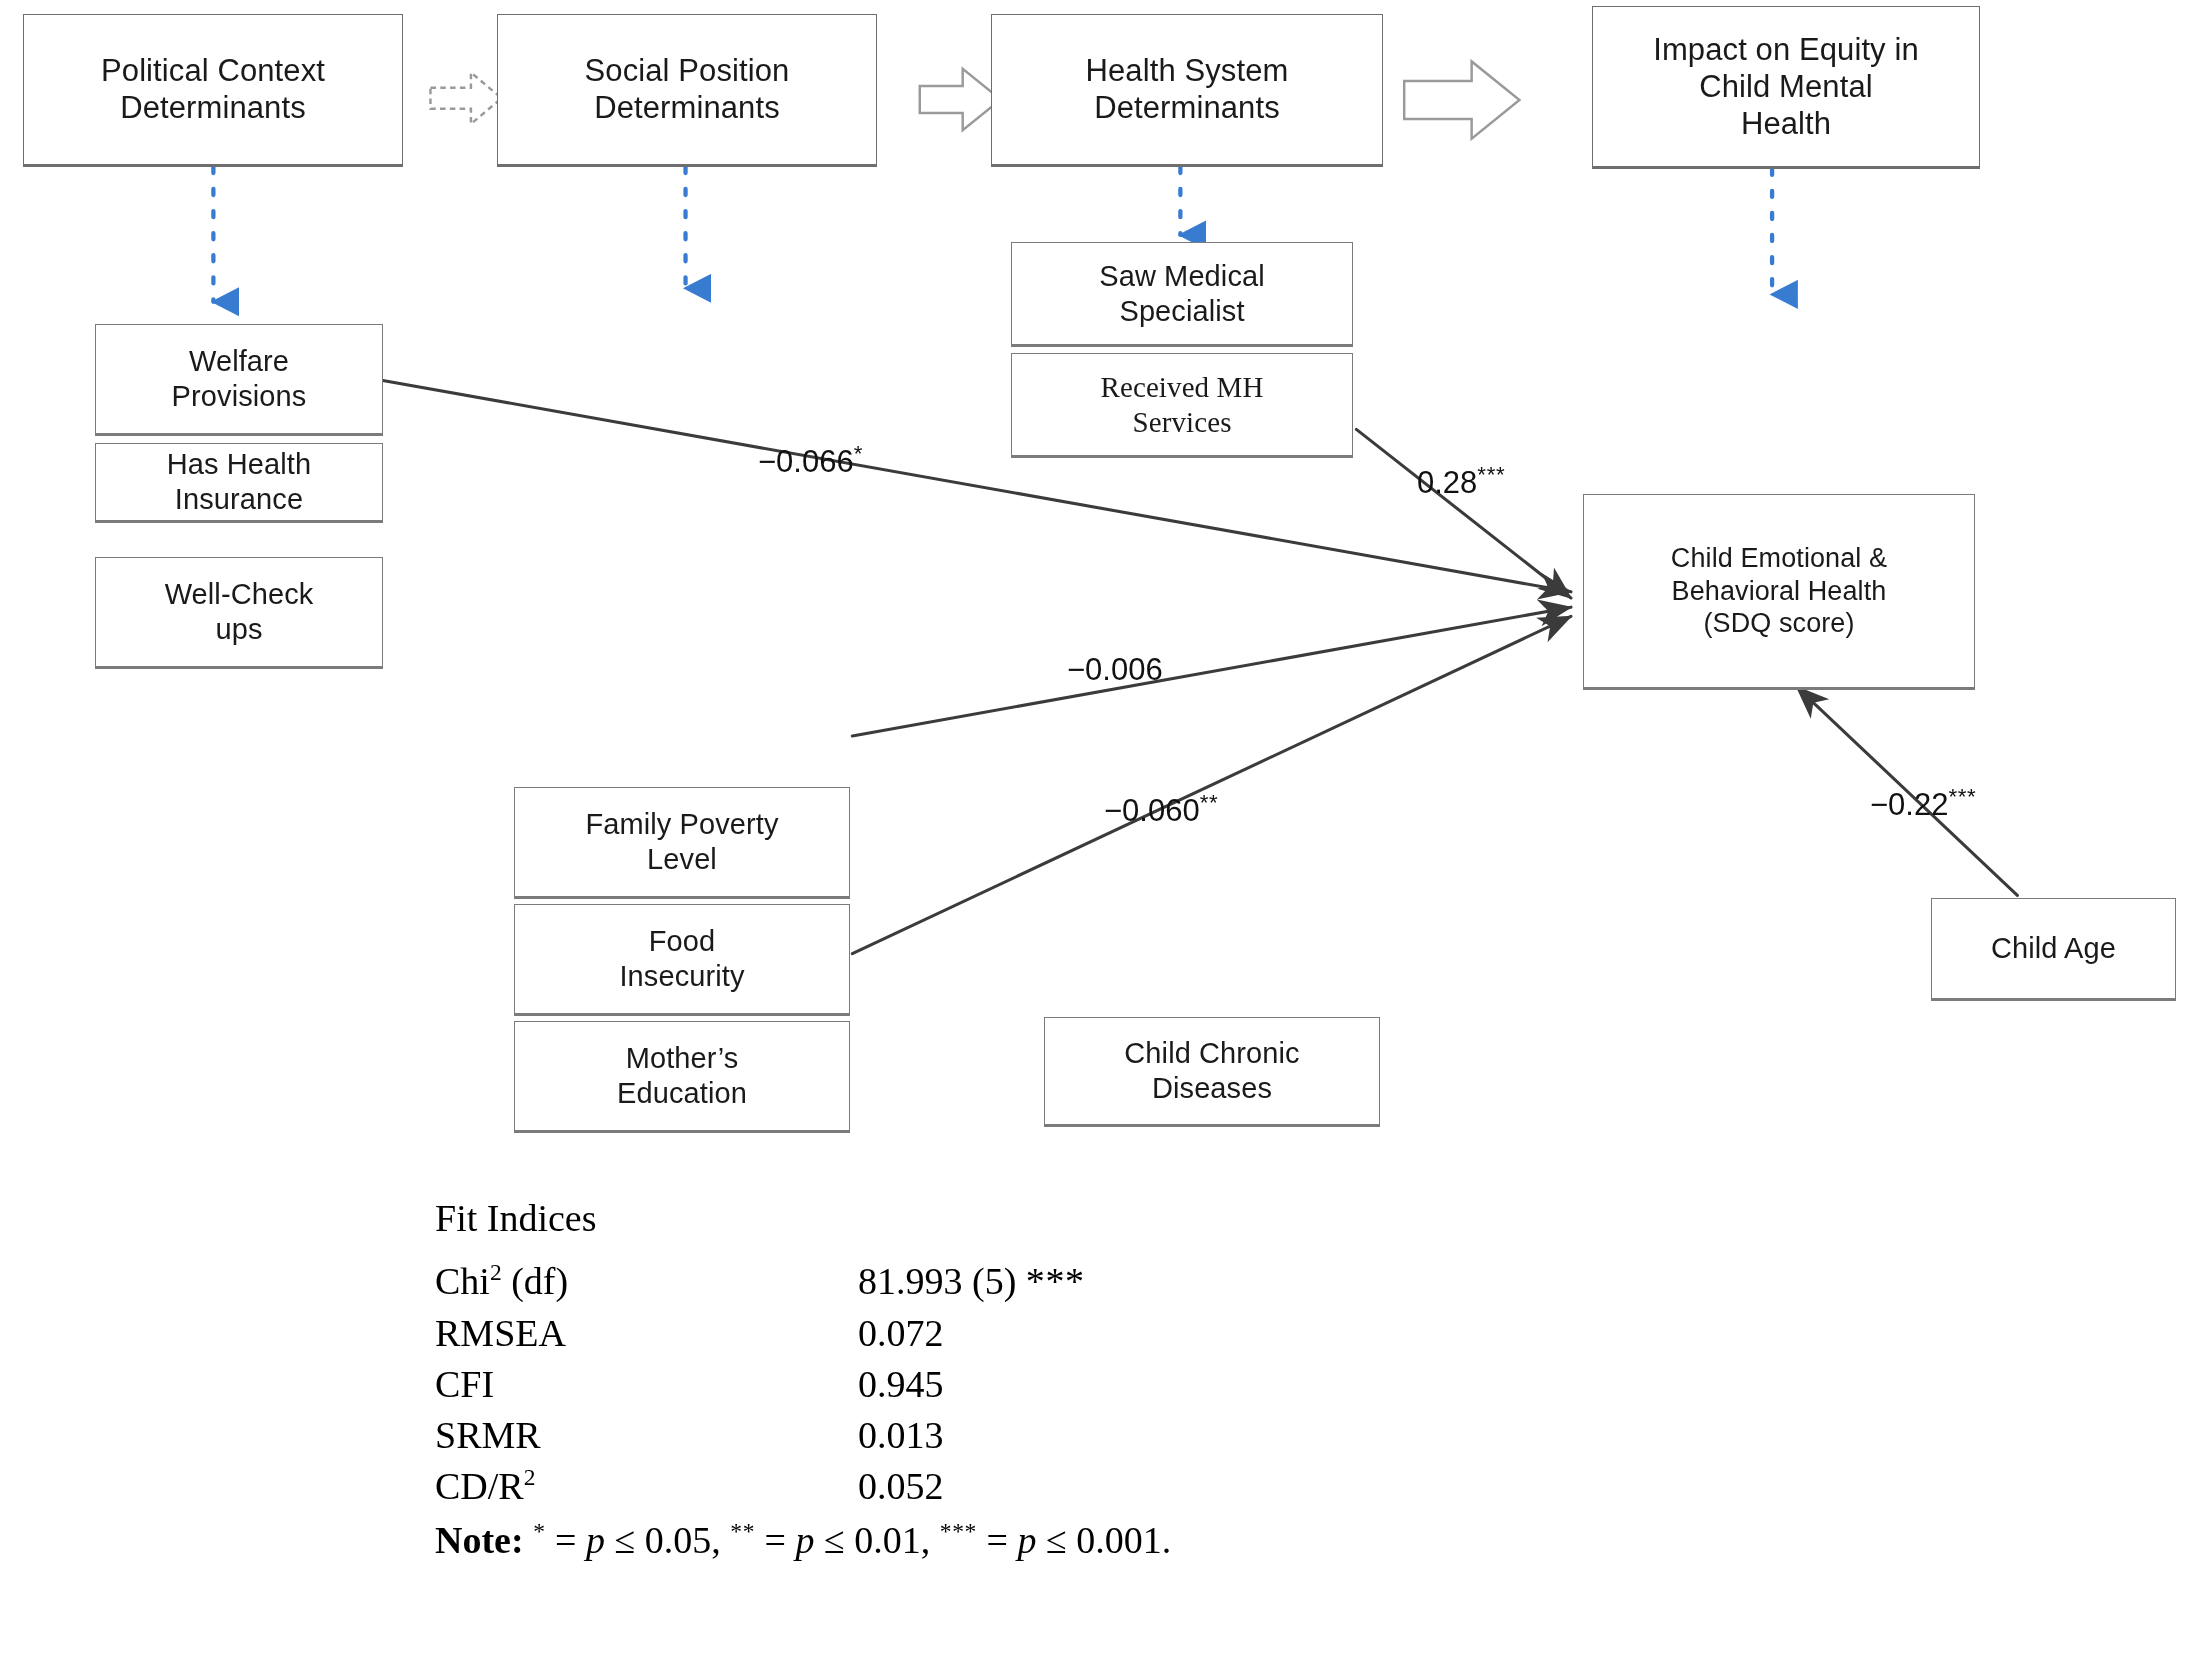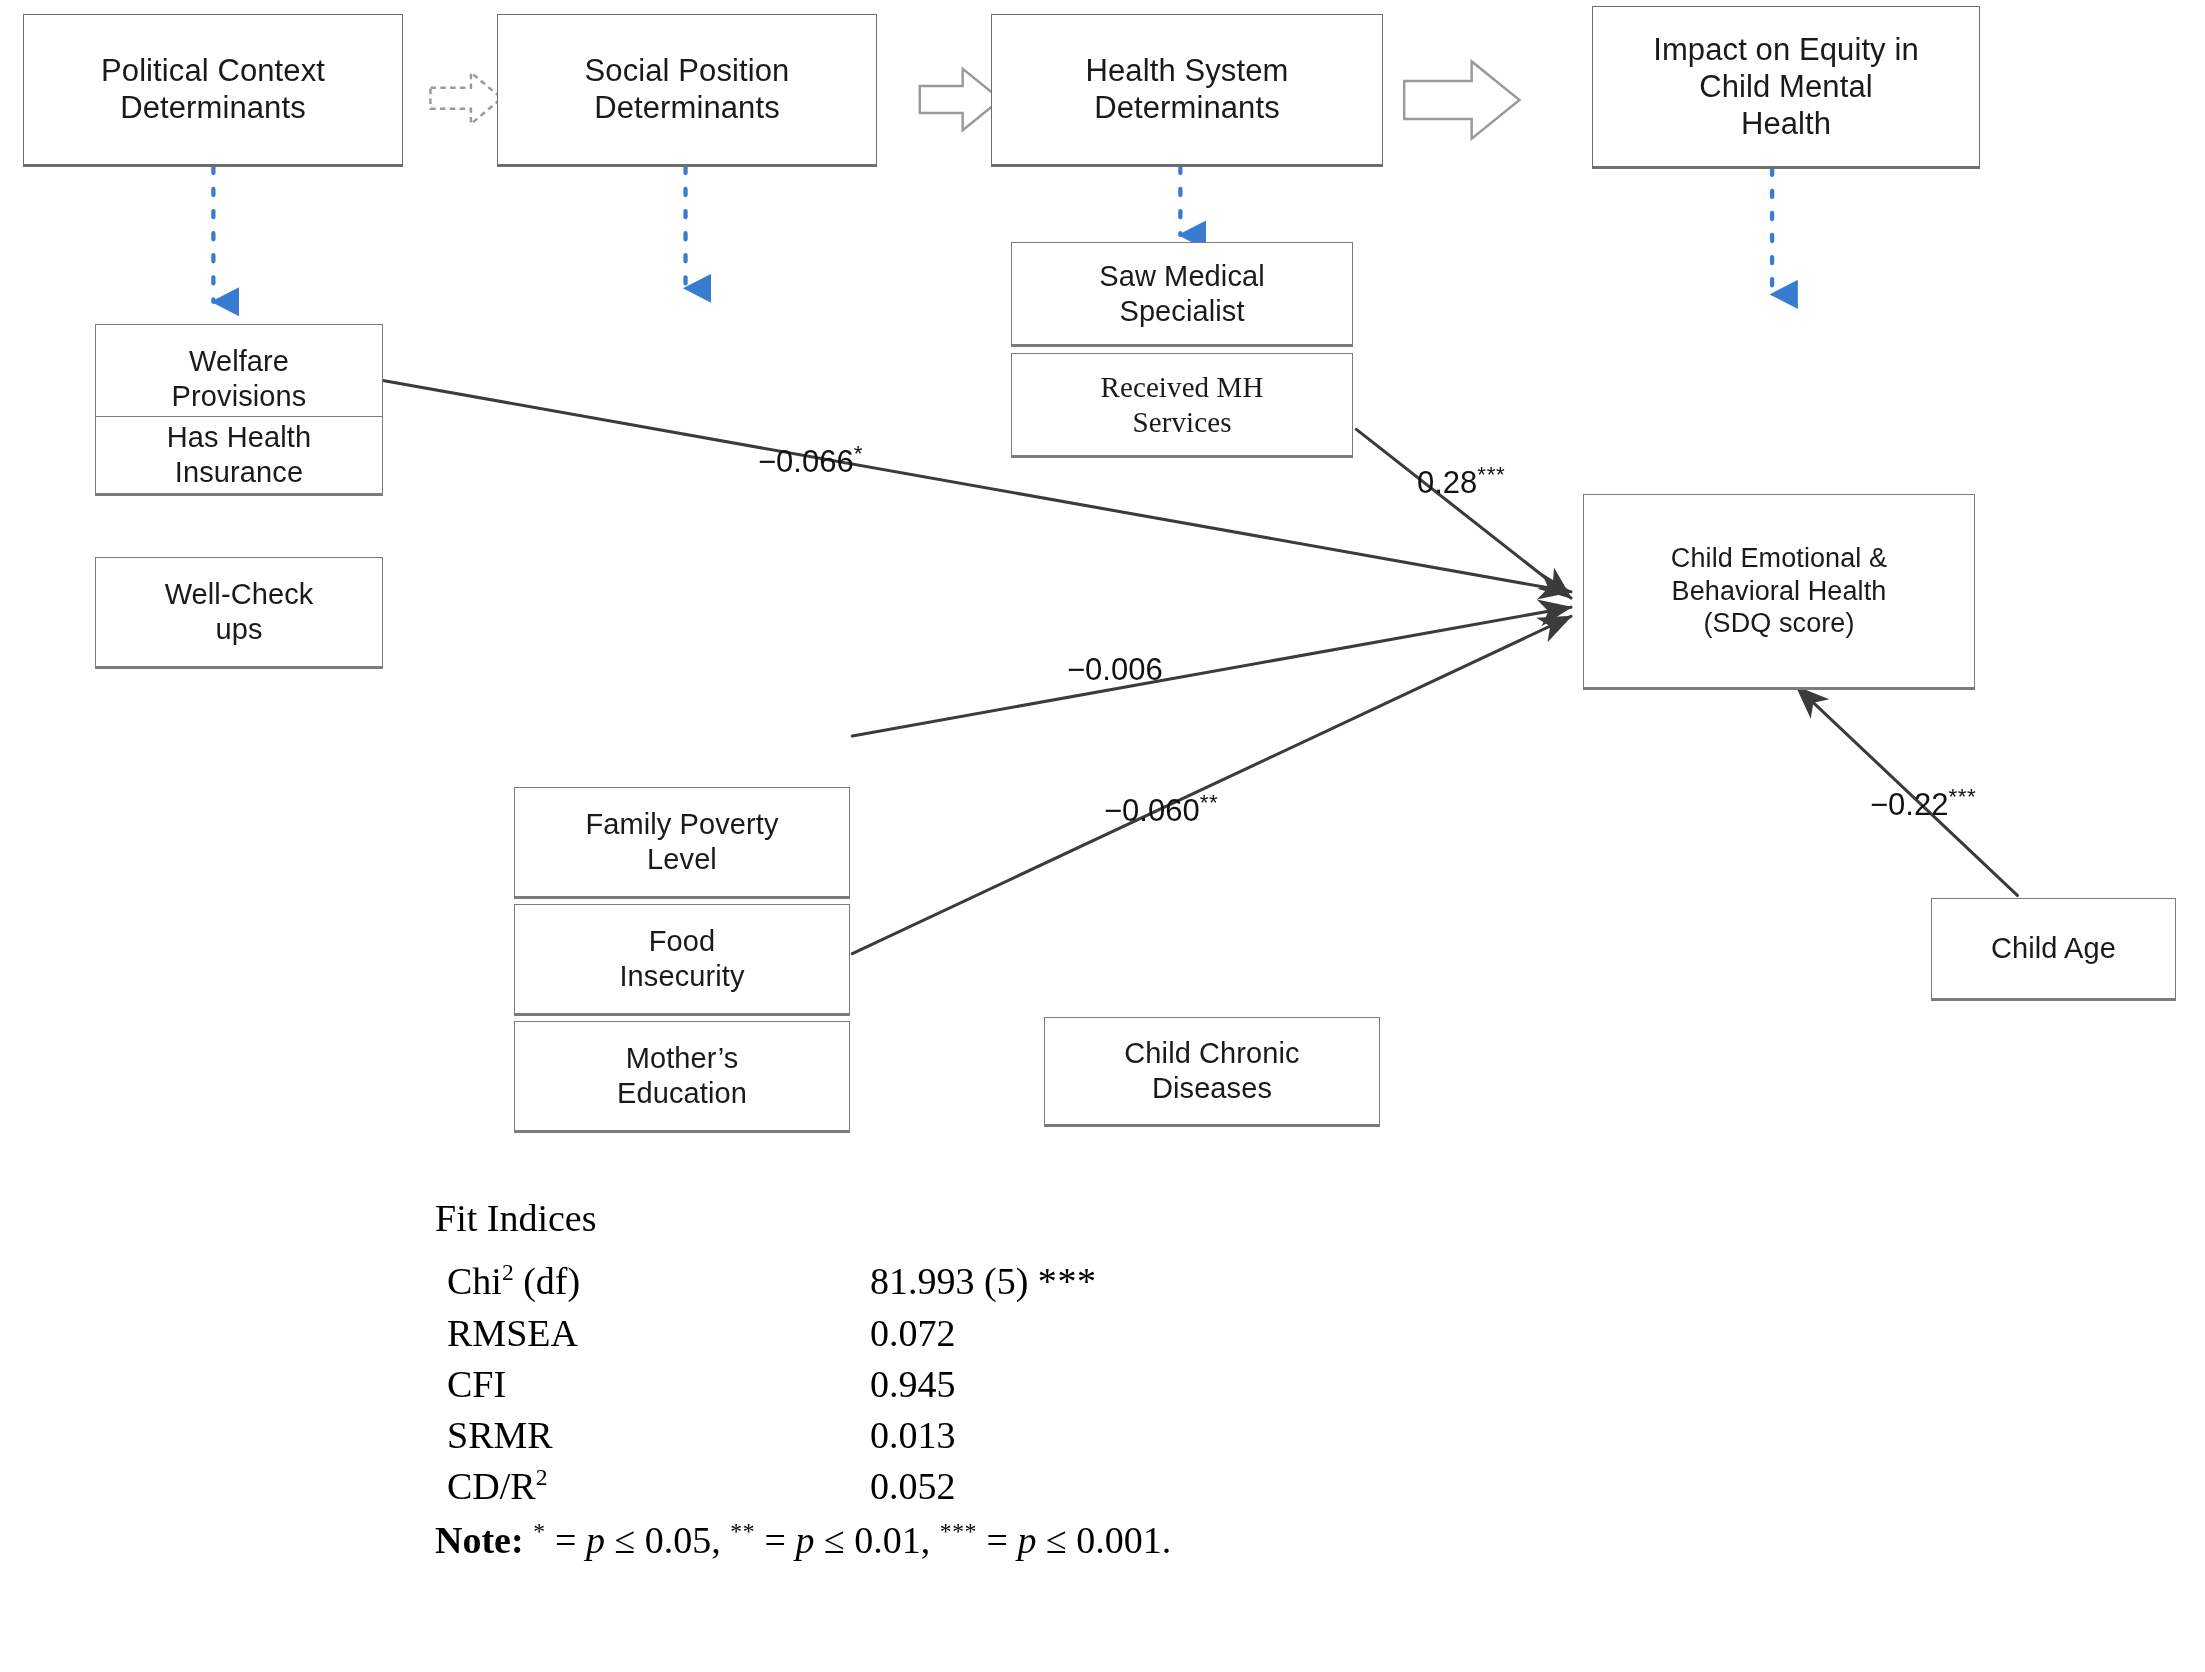--- a/index.html
+++ b/index.html
@@ -47,21 +47,21 @@
   .coef sup{font-size:0.72em;letter-spacing:0.6px;vertical-align:super;}
 
   
   #fit{
     position:absolute;left:435px;top:1193px;
     font-family:"Liberation Serif", serif;
     font-size:38px;color:#000;
     line-height:1.35;
   }
   #fit .row{display:flex;}
-  #fit .lbl{width:423px;flex:0 0 423px;margin-left:12px;}
+  #fit .lbl{width:423px;flex:0 0 423px;}
   #fit .val{white-space:nowrap;}
   #fit .title{margin-bottom:12px;}
   #fit sup{font-size:0.62em;vertical-align:super;}
   #fit .note{margin-top:2.5px;white-space:nowrap;}
   #fit .note b{font-weight:bold;}
   #fit .note i{font-style:italic;}
   #fit .stars{letter-spacing:0.6px;}
 </style>
 </head>
 <body>
@@ -113,21 +113,21 @@
   </div>
 
   <div class="box hdr" style="left:1592px;top:6.1px;width:388px;height:163px;">
     <span>Impact on Equity in<br>Child Mental<br>Health</span>
   </div>
 
   <div class="box ind" style="left:95px;top:324px;width:288px;height:112px;">
     <span>Welfare<br>Provisions</span>
   </div>
 
-  <div class="box ind" style="left:95px;top:416px;width:288px;height:80px;">
+  <div class="box ind" style="left:95px;top:443px;width:288px;height:80px;">
     <span>Has Health<br>Insurance</span>
   </div>
 
   <div class="box ind" style="left:95px;top:557px;width:288px;height:112px;">
     <span>Well-Check<br>ups</span>
   </div>
 
 
   <div class="box ind" style="left:514px;top:787px;width:336px;height:112px;">
     <span>Family Poverty<br>Level</span>

